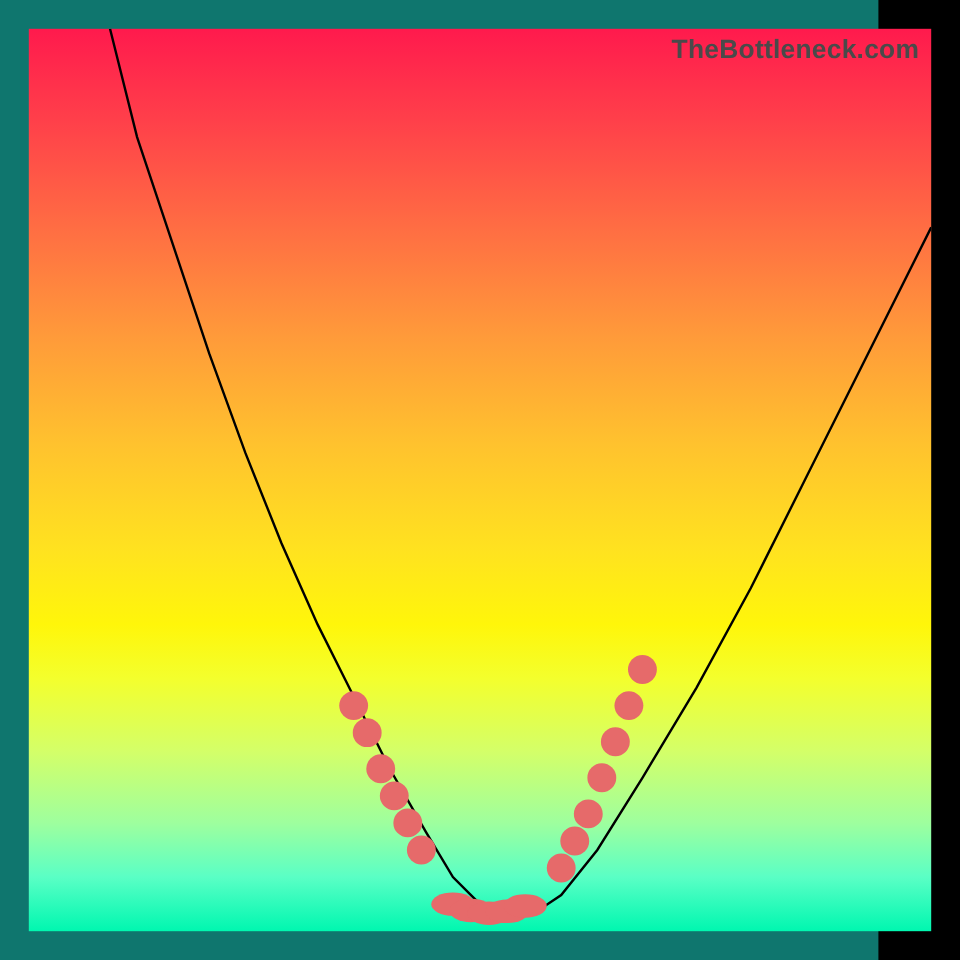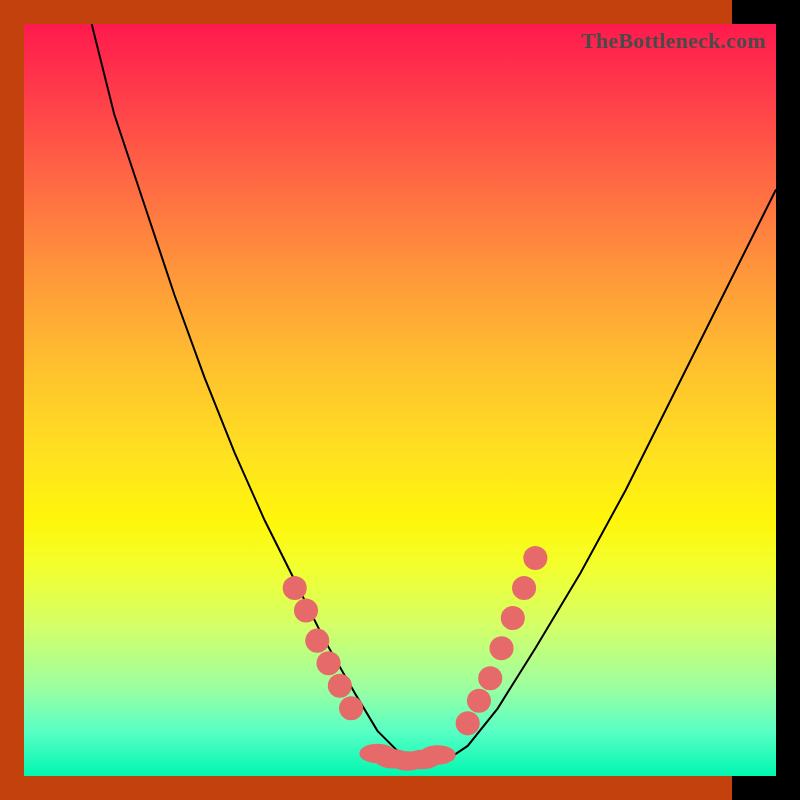--- a/index.html
+++ b/index.html
@@ -9,22 +9,21 @@
     height: 800px;
     overflow: hidden;
     background: #000;
     font-family: Arial, Helvetica, sans-serif;
   }
   .frame {
     position: absolute;
     top: 0; left: 0;
     width: 732px;
     height: 800px;
-    background: #c2410c;
-    font-family: Liberation Serif, serif;
+    background: #0f766e;
   }
   .plot {
     position: absolute;
     top: 24px;
     left: 24px;
     width: 752px;
     height: 752px;
     background: linear-gradient(to bottom,
       #ff1a4d 0%,
       #ff3f4a 10%,

